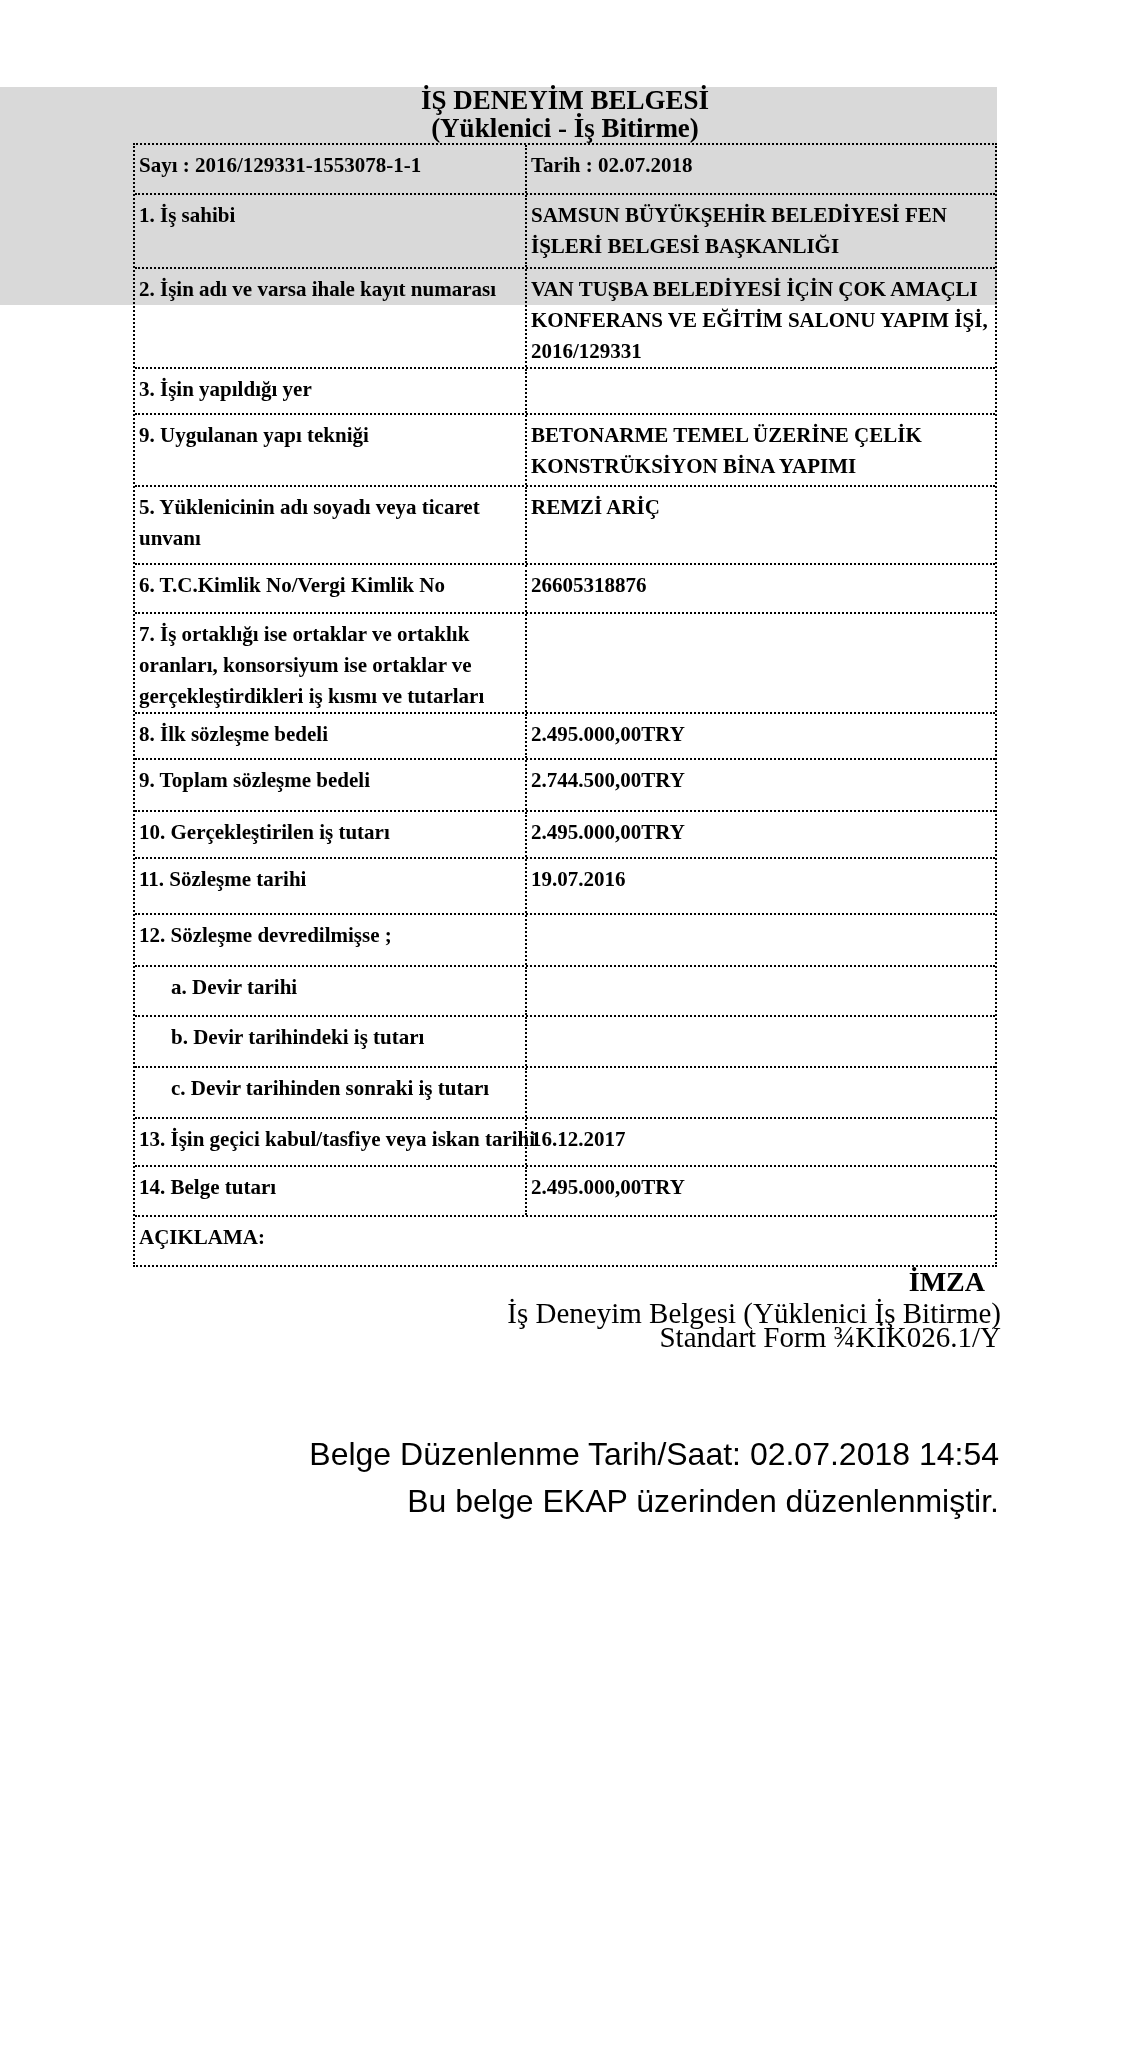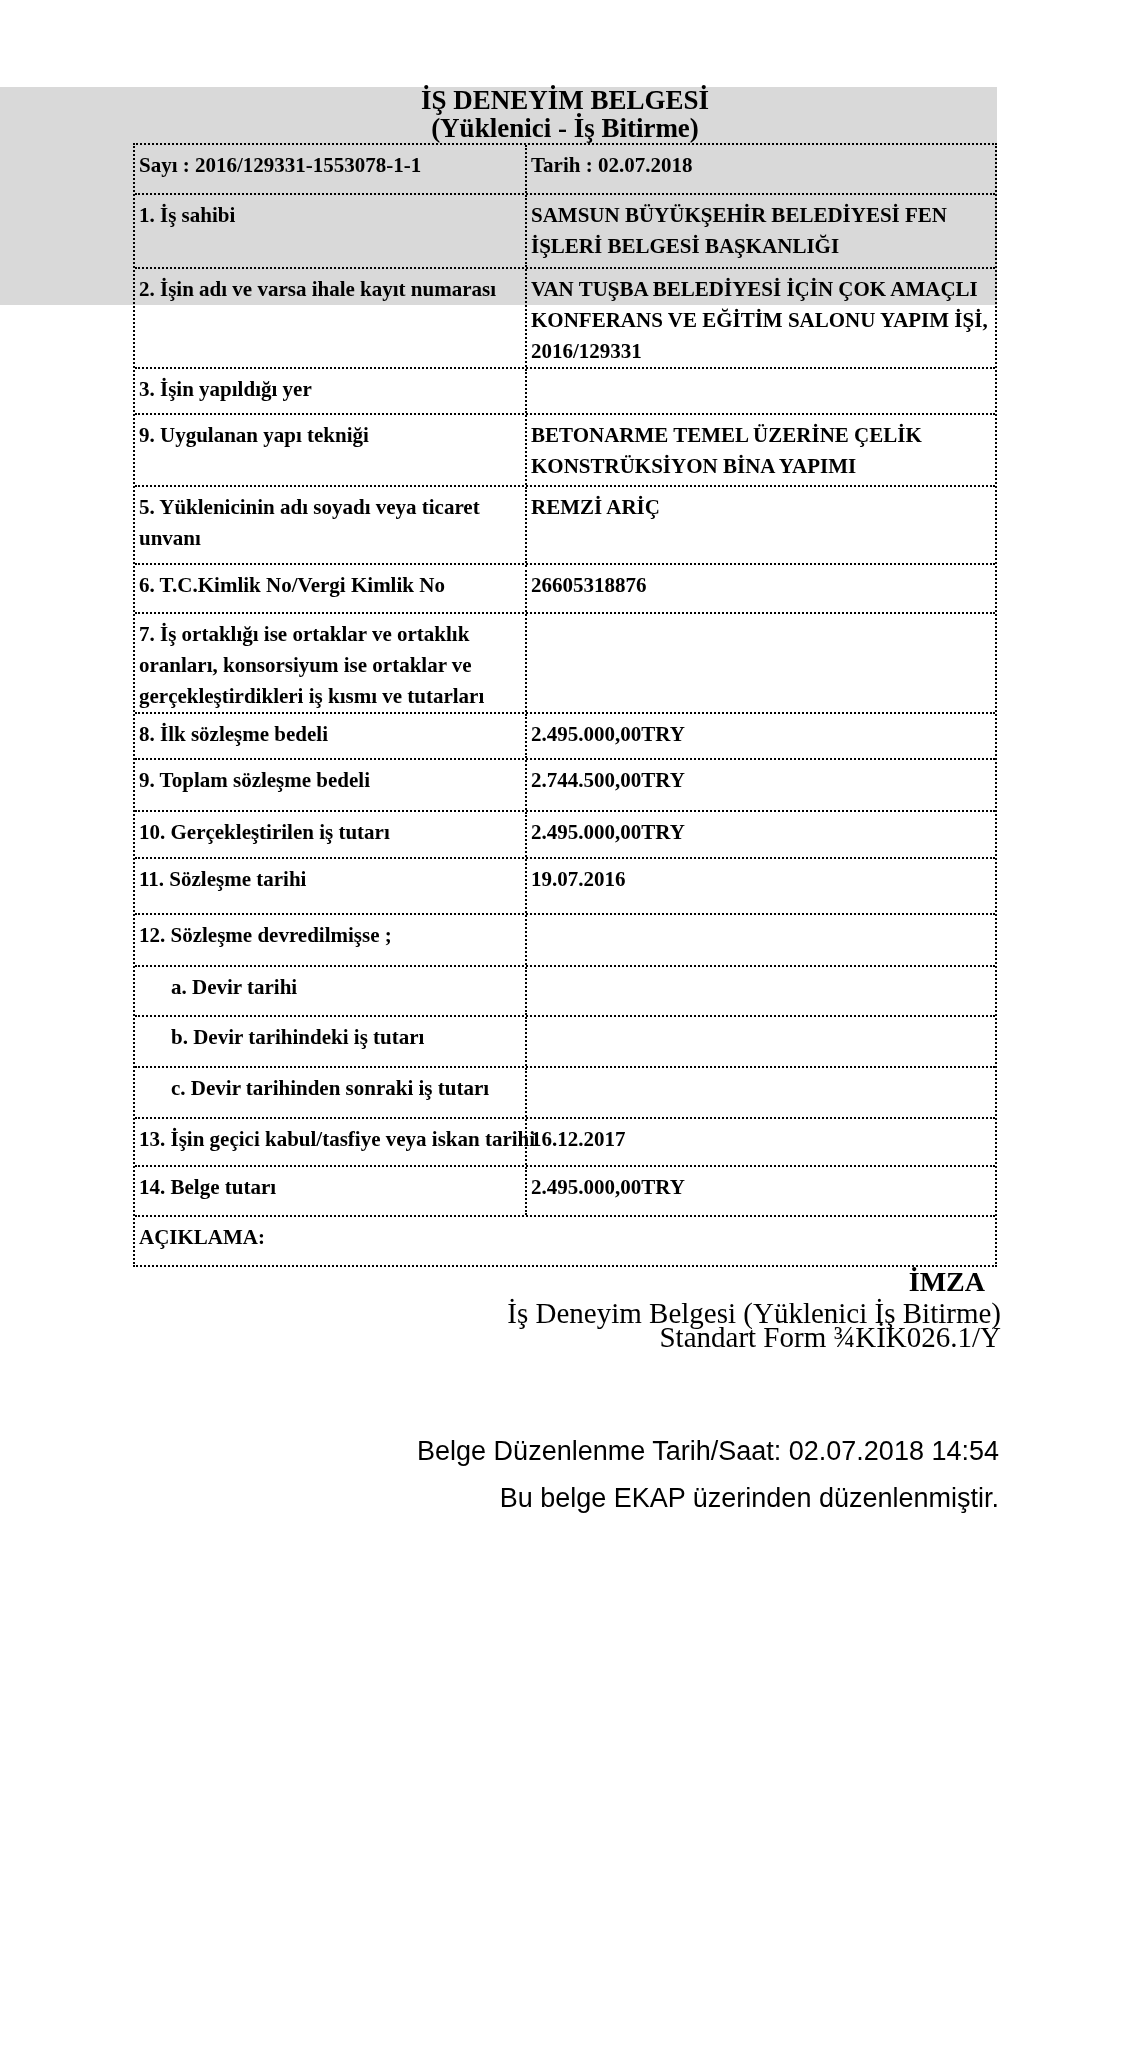--- a/index.html
+++ b/index.html
@@ -27,21 +27,21 @@
   .cell.r{flex:1;}
   .cell.full{flex:1;}
   .cell.indent{padding-left:36px;}
   .cell.nowrap{white-space:nowrap;z-index:2;}
   .h50{height:50px}.h74{height:74px}.h100{height:100px}.h46{height:46px}
   .h72{height:72px}.h78{height:78px}.h49{height:49px}.h52{height:52px}
   .h47{height:47px}.h56{height:56px}.h51{height:51px}.h48{height:48px}
   .footer-line{position:absolute;white-space:nowrap;}
   .imza{top:1266px;right:151px;font-weight:bold;font-size:28px;}
   .serif-line{font-size:29px;font-family:"Liberation Serif","DejaVu Serif",serif;}
-  .sans-line{font-size:27px;font-family:"Liberation Sans","DejaVu Sans",sans-serif;}
+  .sans-line{font-size:32px;font-family:"Liberation Sans","DejaVu Sans",sans-serif;}
   .fl1{top:1321px;right:135px;}
   .fl2{top:1297px;right:135px;}
   .fl3{top:1436px;right:137px;}
   .fl4{top:1483px;right:137px;}
 </style>
 </head>
 <body>
 
 <div class="gray-band"></div>
 

